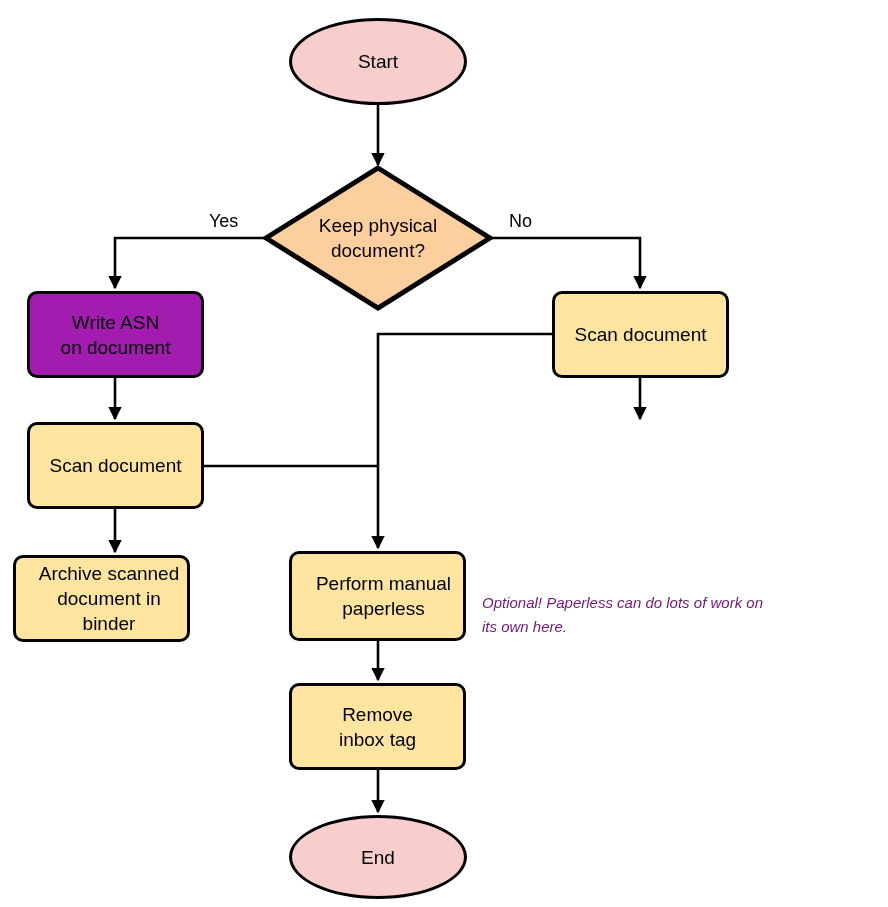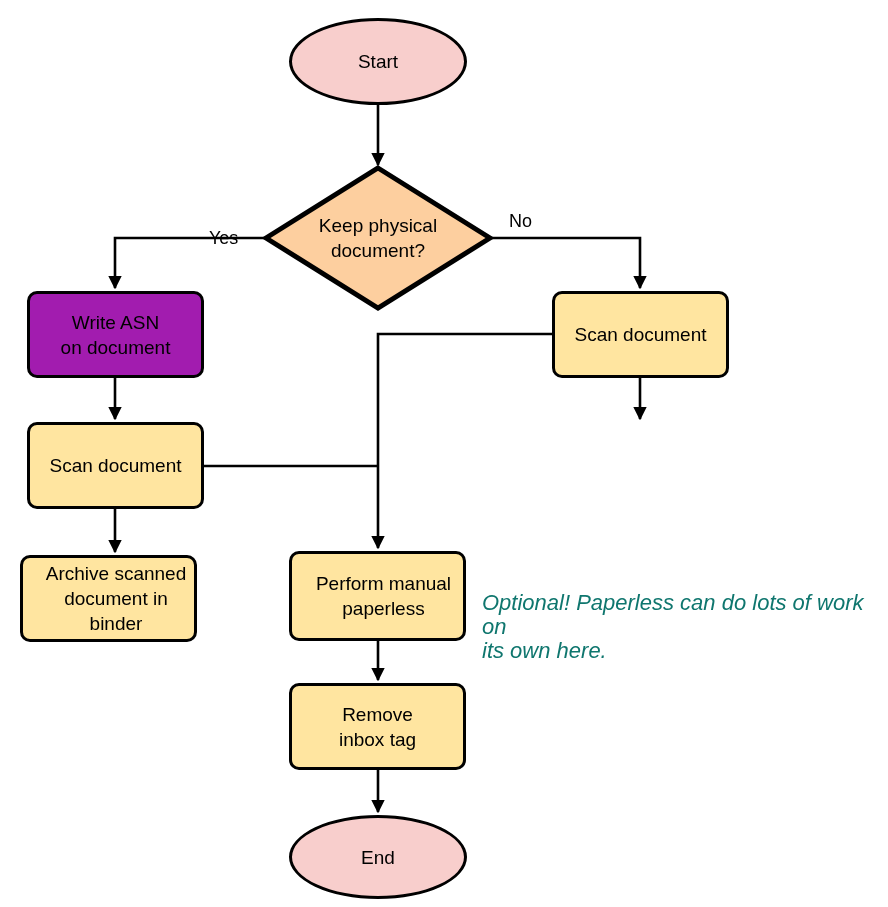--- a/index.html
+++ b/index.html
@@ -65,24 +65,24 @@
   .edge-label {
     position: absolute;
     font-size: 18px;
     line-height: 20px;
     color: #000000;
     white-space: nowrap;
     z-index: 3;
   }
   .note {
     position: absolute;
-    font-size: 22px;
+    font-size: 15px;
     line-height: 24px;
     font-style: italic;
-    color: #0f766e;
+    color: #701a75;
     z-index: 3;
   }
 </style>
 </head>
 <body>
 
 <div id="flowchart-root">
 
   <svg id="edges-layer" viewBox="0 0 888 907" width="888" height="907" aria-hidden="true">
     <defs>
@@ -122,35 +122,35 @@
   <div class="node node-decision" style="left:263px; top:165px; width:230px; height:146px;justify-content:center;">
     <svg class="decision-shape" viewBox="0 0 230 146" preserveAspectRatio="none">
       <polygon points="115,3 227,73 115,143 3,73" fill="#fdcf9f" stroke="#000000" stroke-width="5"></polygon>
     </svg>
     <div class="decision-label">
       <div>Keep physical</div>
       <div>document?</div>
     </div>
   </div>
 
-  <div class="edge-label" style="left:209px; top:228px;">Yes</div>
+  <div class="edge-label" style="left:209px; top:211px;">Yes</div>
   <div class="edge-label" style="left:509px; top:211px;">No</div>
 
   <div class="node node-process" style="left:27px; top:291px; width:177px; height:87px; background:#a21caf;">
     <div>
       <div>Write ASN</div>
       <div>on document</div>
     </div>
   </div>
 
   <div class="node node-process" style="left:27px; top:422px; width:177px; height:87px; background:#ffe5a0;">
     <span>Scan document</span>
   </div>
 
-  <div class="node node-process" style="left:20px; top:555px; width:177px; height:87px; background:#ffe5a0;padding-left:15px;">
+  <div class="node node-process" style="left:13px; top:555px; width:177px; height:87px; background:#ffe5a0;padding-left:15px;">
     <div>
       <div>Archive scanned</div>
       <div>document in</div>
       <div>binder</div>
     </div>
   </div>
 
   <div class="node node-process" style="left:552px; top:291px; width:177px; height:87px; background:#ffe5a0;">
     <span>Scan document</span>
   </div>

